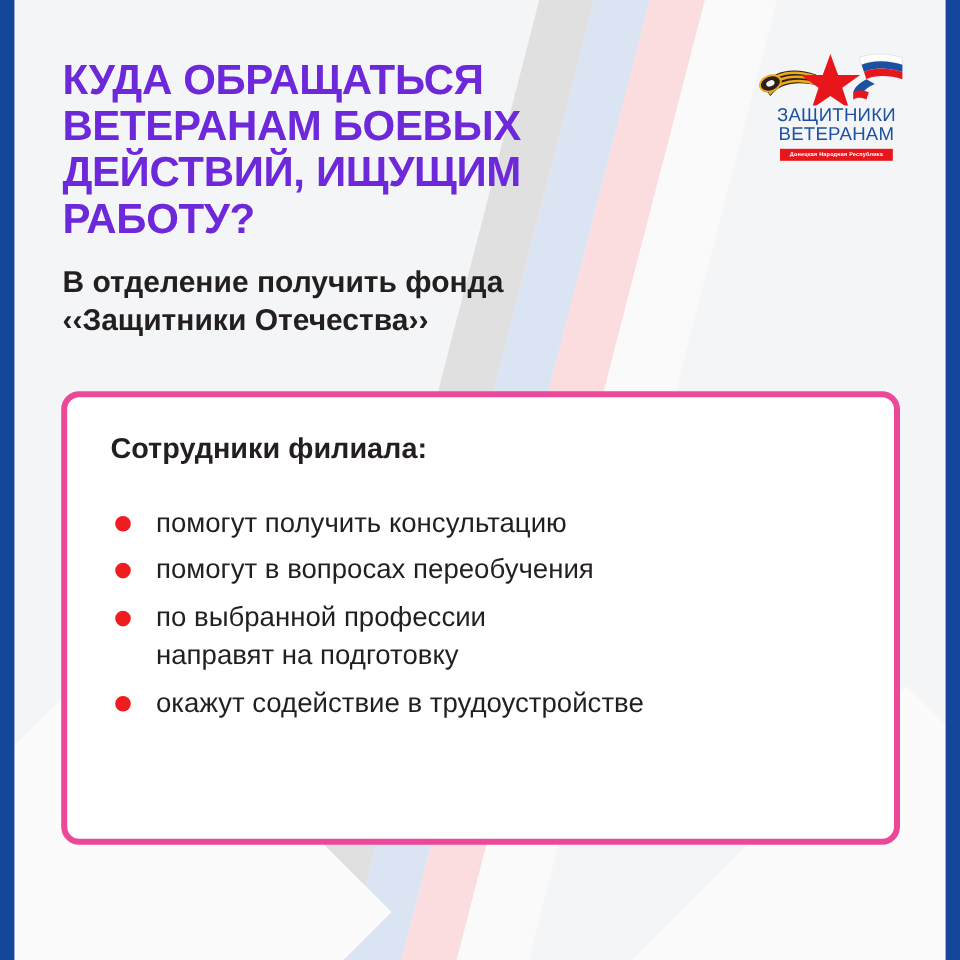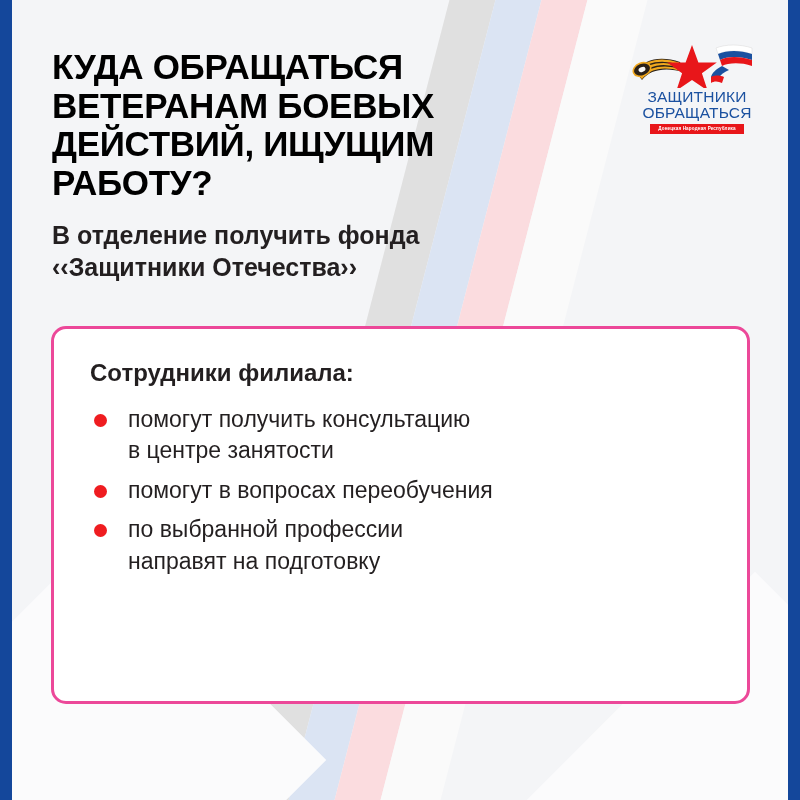--- a/index.html
+++ b/index.html
@@ -72,21 +72,21 @@
   
   .header {
     position: absolute;
     left: 52px;
     top: 48px;
     right: 40px;
     z-index: 4;
   }
   .title {
     margin: 0;
-    color: #000000;
+    color: #6d28d9;
     font-size: 35px;
     line-height: 1.10;
     font-weight: 700;
     letter-spacing: -0.3px;
     max-width: 420px;
     text-transform: uppercase;
   }
   .subtitle {
     margin: 18px 0 0 0;
     color: #231f20;
@@ -134,21 +134,21 @@
 
   
   .card {
     position: absolute;
     left: 51px;
     top: 326px;
     width: 699px;
     height: 378px;
     box-sizing: border-box;
     background: #ffffff;
-    border: 3px solid #ec4899;
+    border: 5px solid #ec4899;
     border-radius: 15px;
     z-index: 4;
     padding: 30px 36px 0 36px;
   }
   .card-heading {
     margin: 0 0 10px 0;
     color: #231f20;
     font-size: 24px;
     font-weight: 700;
     line-height: 1.2;
@@ -160,21 +160,21 @@
   }
   .bullet {
     position: relative;
     padding-left: 38px;
     margin-top: 8px;
     color: #231f20;
     font-size: 23px;
     line-height: 1.37;
     font-weight: 400;
   }
-  .bullet:first-child { margin-top: 16px; }
+  .bullet:first-child { margin-top: 30px; }
   .dot {
     position: absolute;
     left: 4px;
     top: 10px;
     width: 13px;
     height: 13px;
     border-radius: 50%;
     background: #ef1c20;
   }
   .bullet .ln { display: block; }
@@ -226,38 +226,41 @@
           <path d="M84 6 C94 2, 108 2, 120 6 L120 12 C108 8, 95 8, 86 12 Z" fill="#ffffff" stroke="#d9d9d9" stroke-width="0.5"></path>
           <path d="M86 12 C95 8, 108 8, 120 12 L120 18 C108 14, 95 14, 88 18 Z" fill="#1b51a0"></path>
           <path d="M88 18 C95 14, 108 14, 120 18 L120 24 C108 20, 96 21, 90 24 Z" fill="#e8161a"></path>
           <path d="M90 24 C84 27, 80 31, 79 35 L86 37 C88 33, 92 30, 97 28 Z" fill="#1b51a0"></path>
           <path d="M79 35 C82 33, 88 33, 92 35 L90 41 C86 39, 82 39, 79 41 Z" fill="#e8161a"></path>
         </g>
       </svg>
     </div>
     <div class="logo-name">
       <div>ЗАЩИТНИКИ</div>
-      <div>ОБРАЩАТЬСЯ</div>
+      <div>ВЕТЕРАНАМ</div>
     </div>
     <div class="logo-badge">Донецкая Народная Республика</div>
   </div>
 
   <div class="card">
     <h2 class="card-heading">Сотрудники филиала:</h2>
     <ul class="bullets">
       <li class="bullet">
         <span class="dot"></span>
         <span class="ln">помогут получить консультацию</span>
-        <span class="ln">в центре занятости</span>
       </li>
       <li class="bullet">
         <span class="dot"></span>
         <span class="ln">помогут в вопросах переобучения</span>
       </li>
       <li class="bullet">
         <span class="dot"></span>
         <span class="ln">по выбранной профессии</span>
         <span class="ln">направят на подготовку</span>
       </li>
+      <li class="bullet">
+        <span class="dot"></span>
+        <span class="ln">окажут содействие в трудоустройстве</span>
+      </li>
     </ul>
   </div>
 
 </div>
 
 </body></html>

